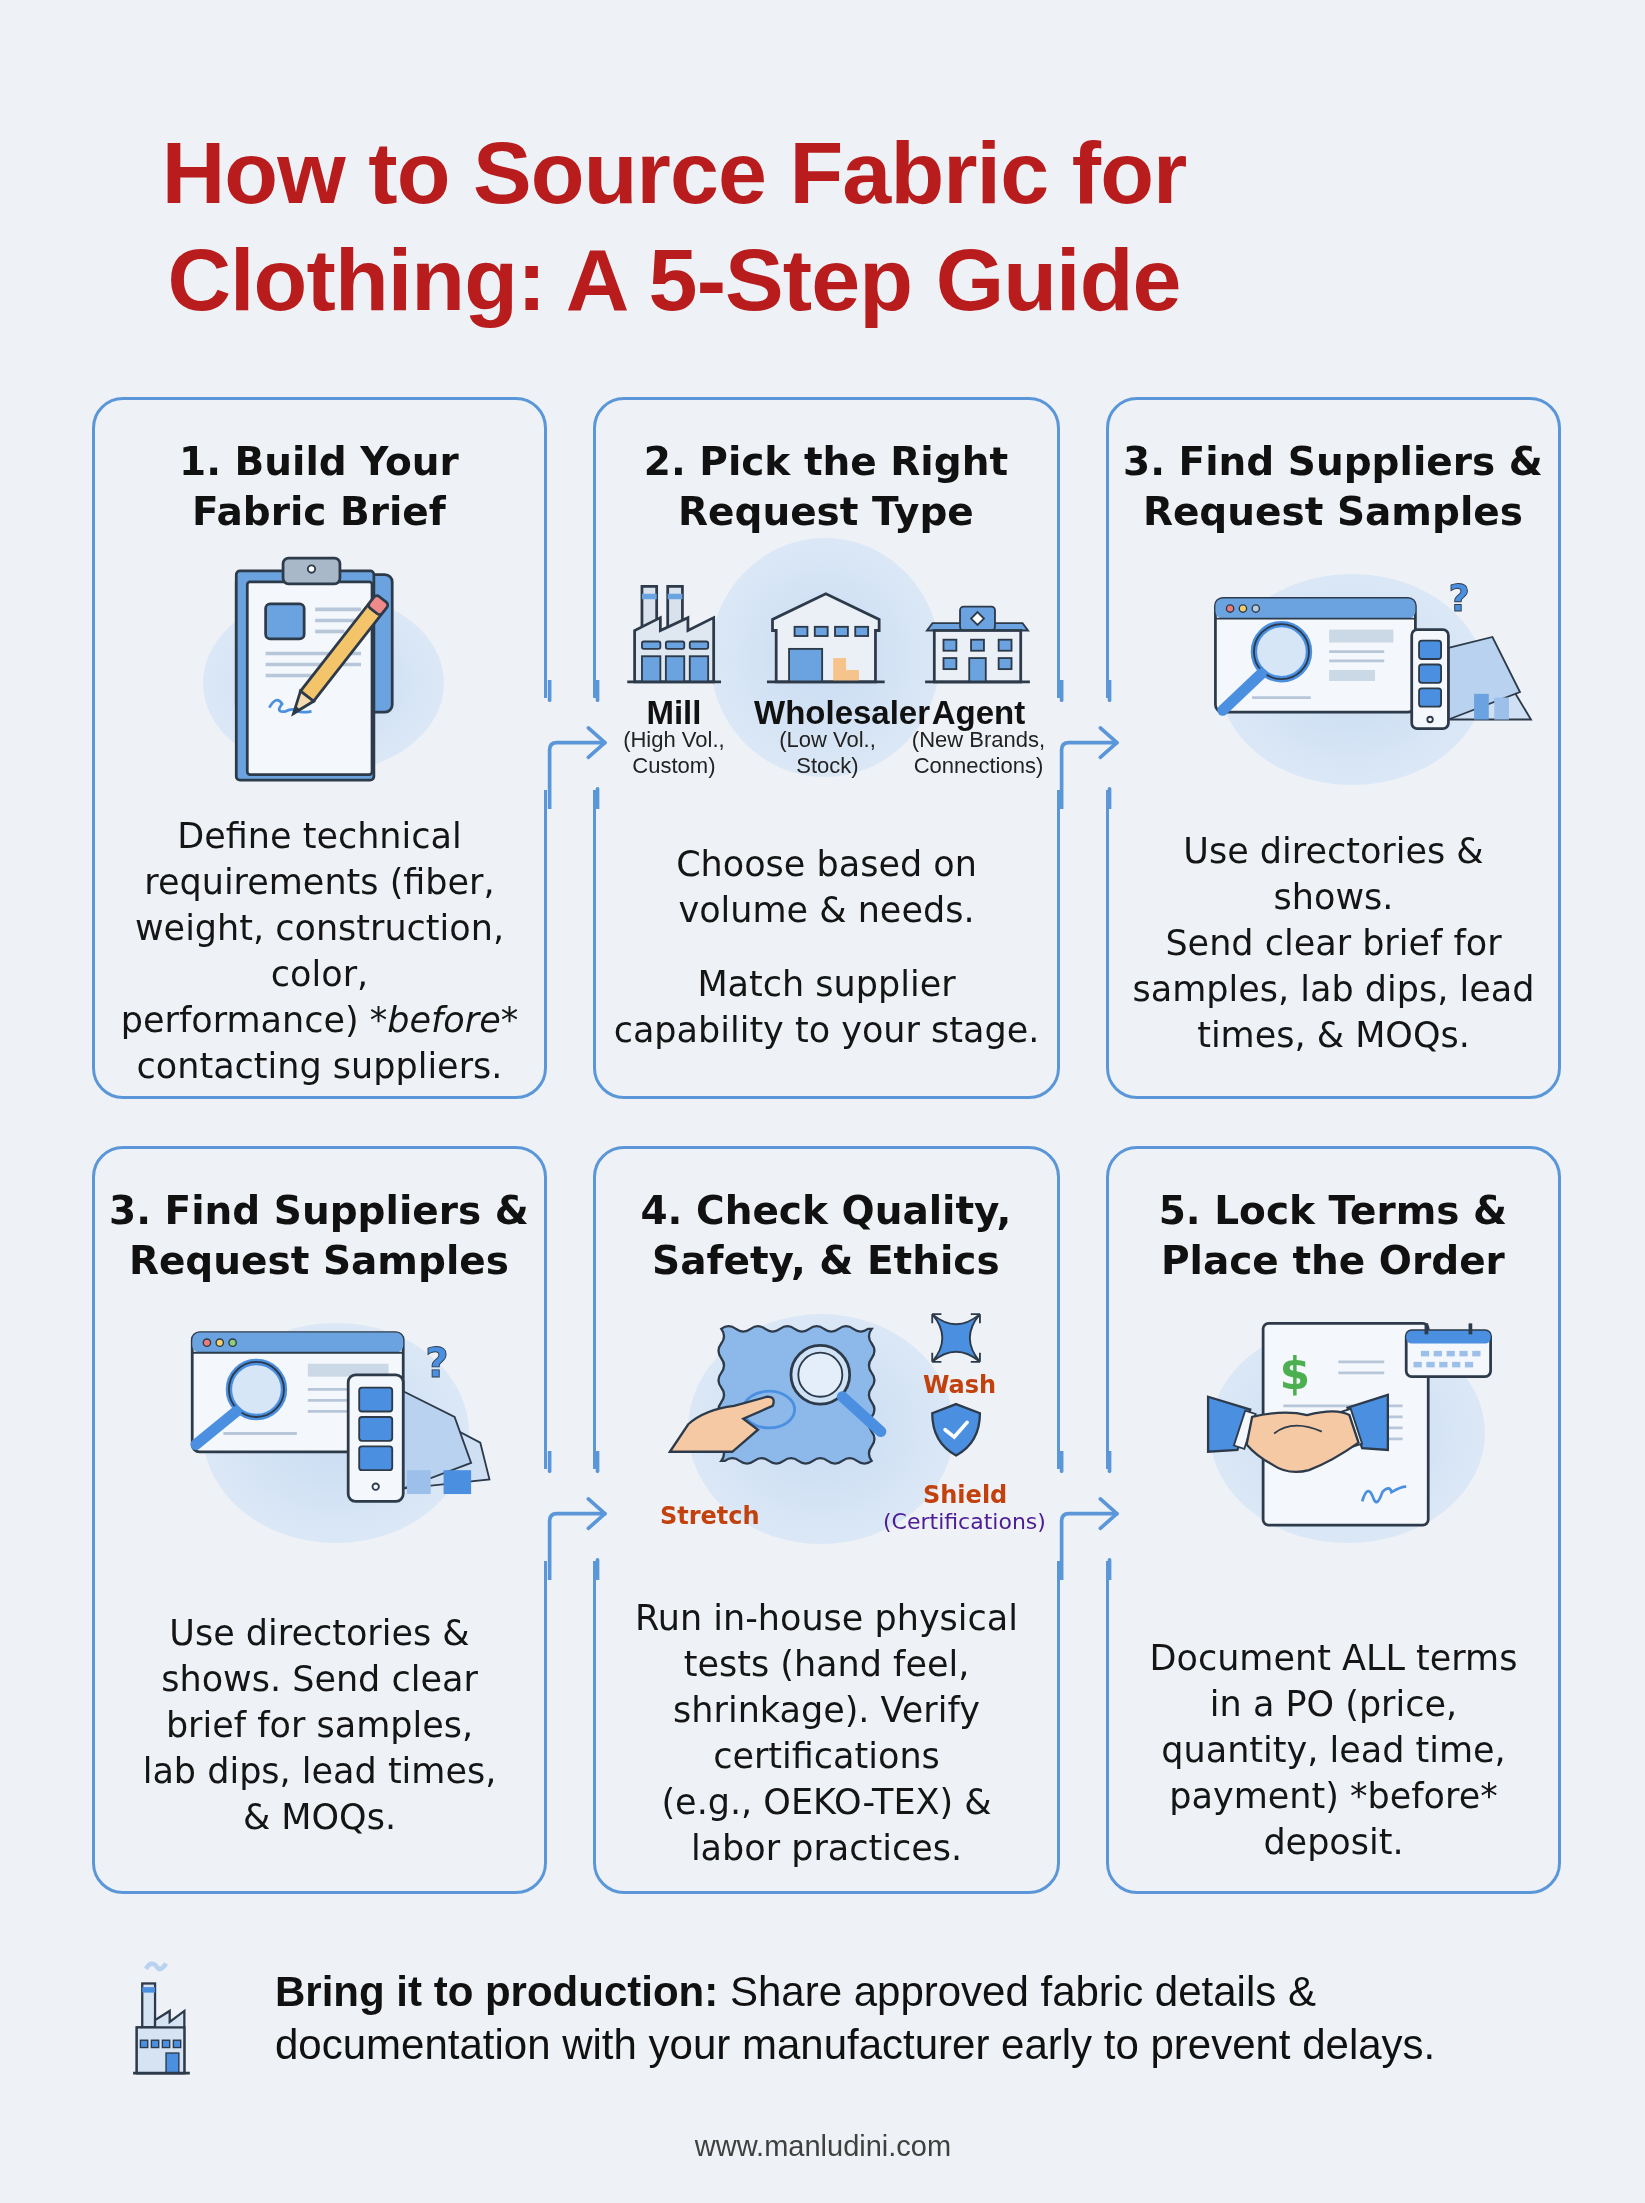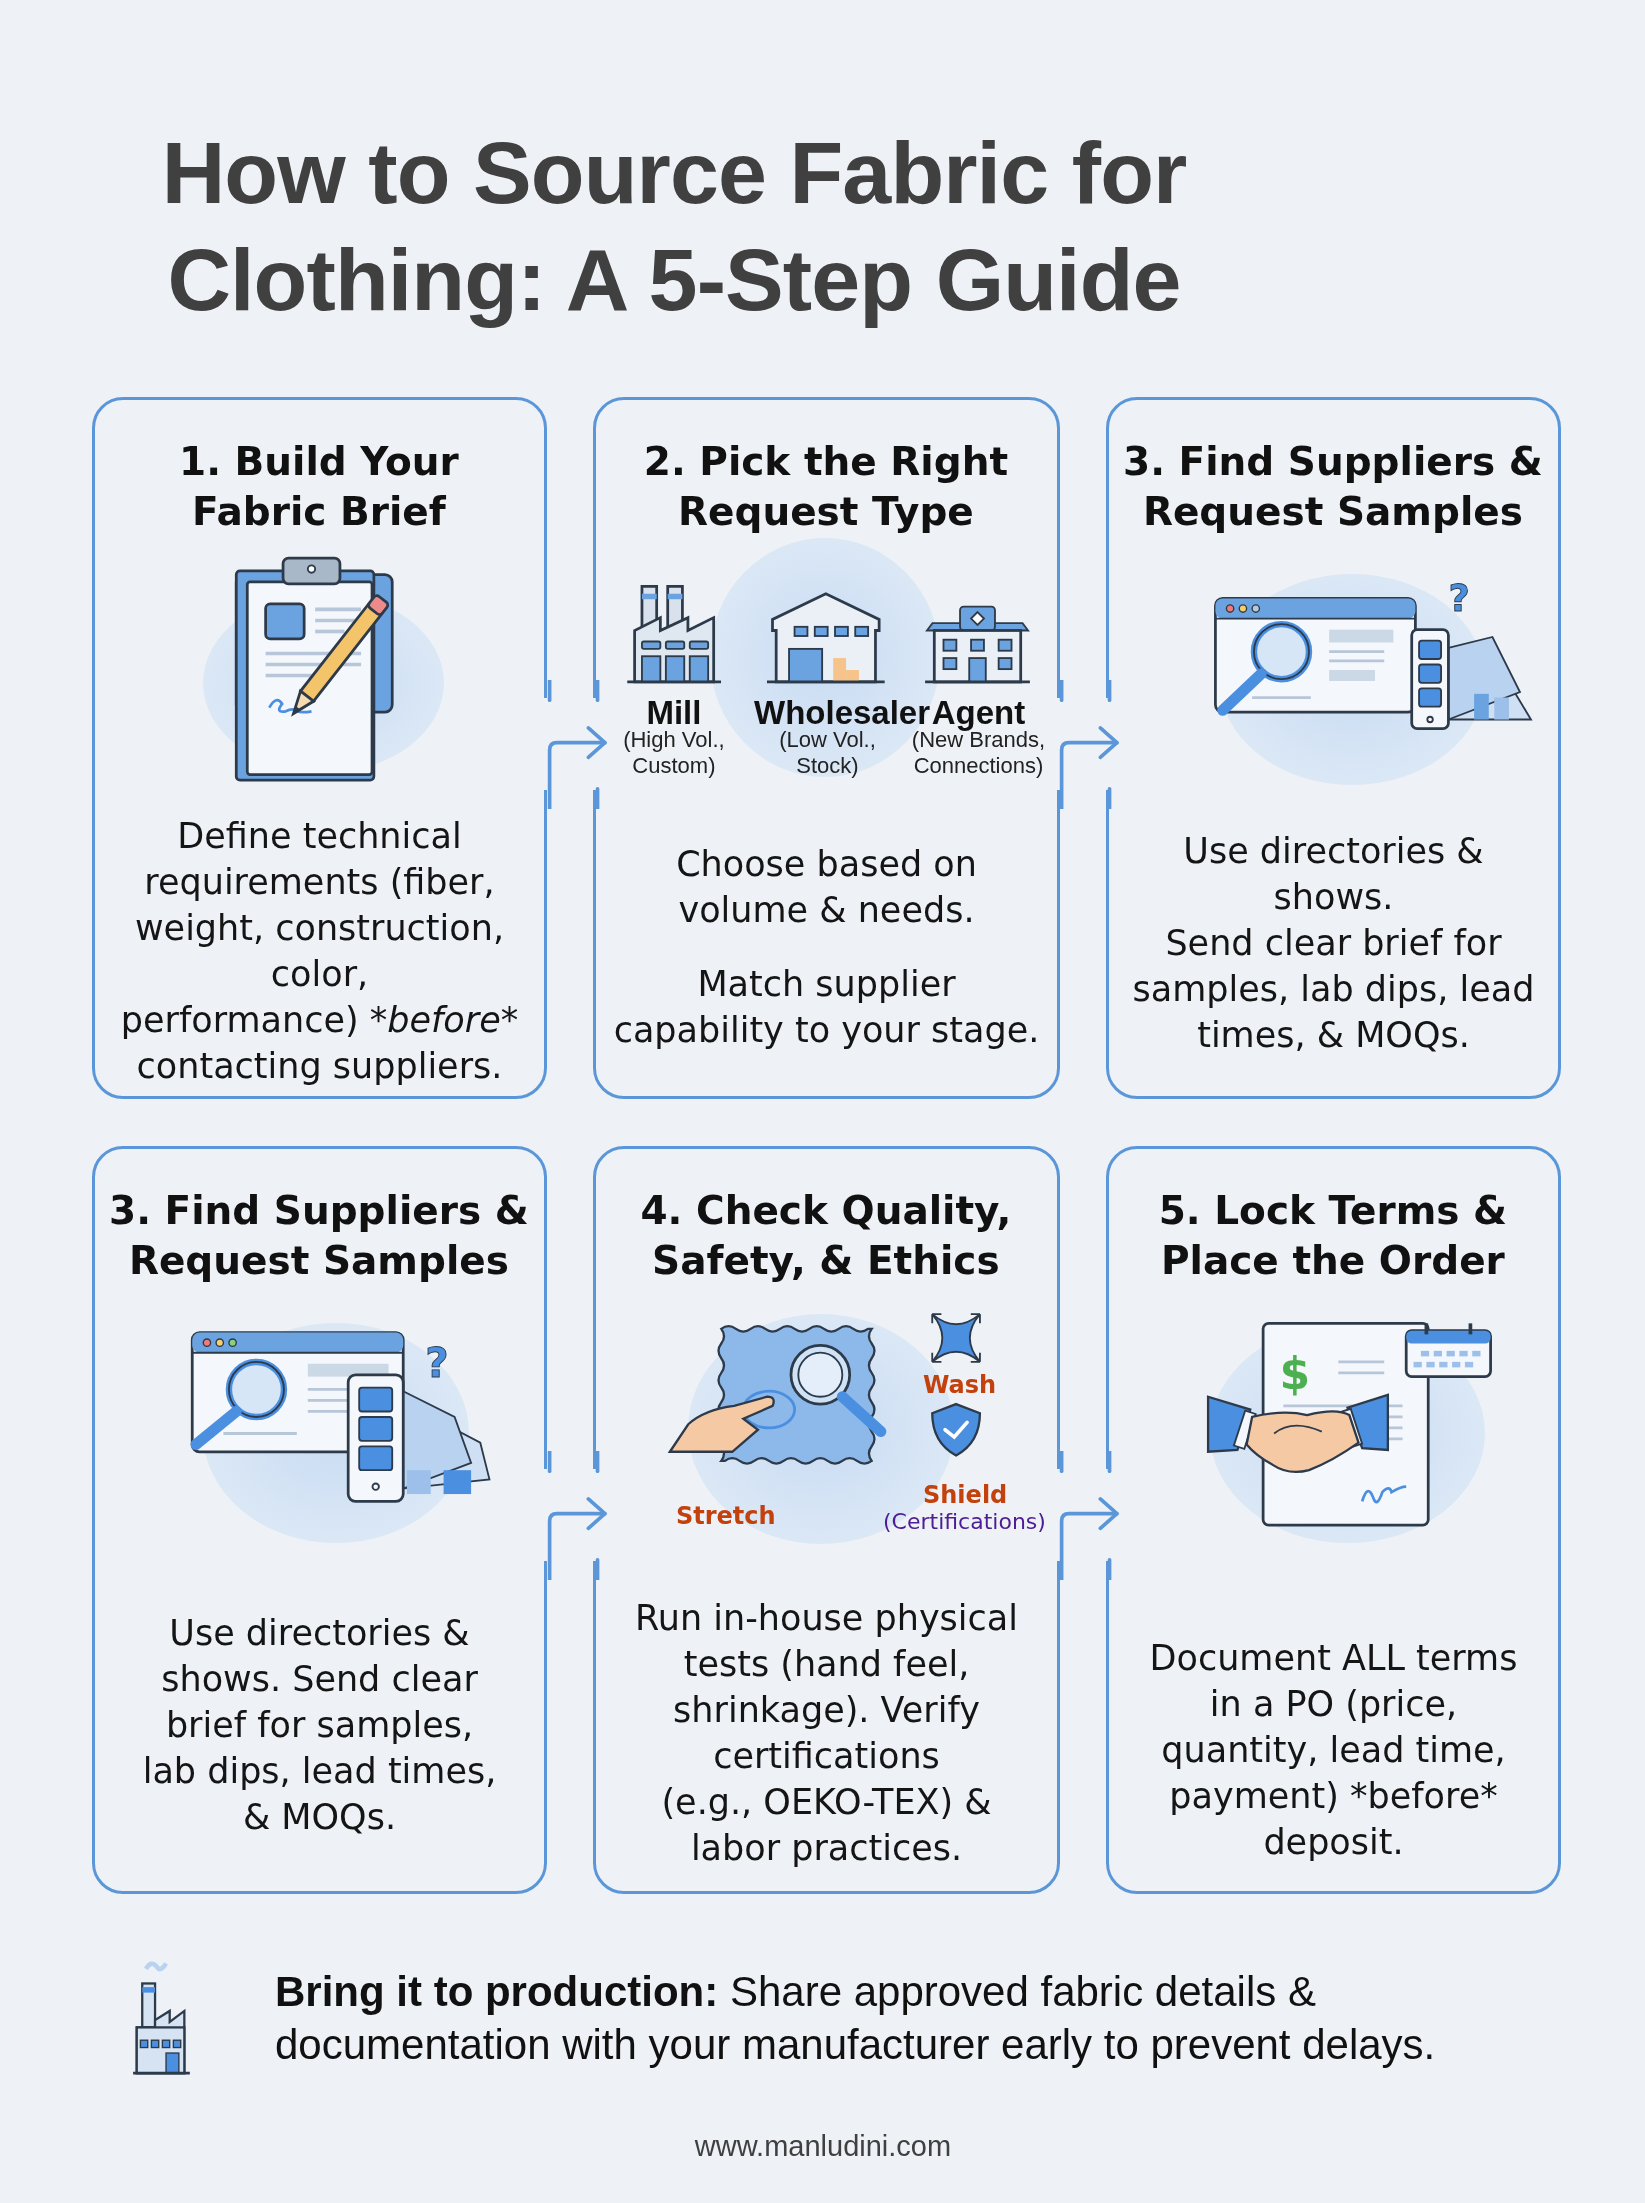--- a/index.html
+++ b/index.html
@@ -9,21 +9,21 @@
     font-family: "DejaVu Sans", "Liberation Sans", sans-serif;
     color: #111;
     position: relative;
     overflow: hidden;
   }
   .title {
     position: absolute; left: 0; top: 119px; width: 1332px;
     text-align: center;
     font-family: "Liberation Sans", sans-serif;
     font-weight: 700; font-size: 88px; line-height: 107px;
-    color: #404040; letter-spacing: -0.9px; padding-left: 16px;
+    color: #b91c1c; letter-spacing: -0.9px; padding-left: 16px;
   }
   .card {
     position: absolute;
     border: 3.7px solid #5b97d8;
     border-radius: 31px;
     background: #eef2f7;
     text-align: center;
   }
   .card .heading {
     position: absolute; left: 8px; right: 9.2px; top: 37px;
@@ -292,21 +292,21 @@
         <path d="M366 10 Q392 32 418 10 Q396 36 418 62 Q392 40 366 62 Q388 36 366 10 Z" fill="#4a8fe0" stroke="#2d3a4a" stroke-width="2"></path>
         <path d="M366 10 l10 0 M366 10 l0 10 M418 10 l-10 0 M418 10 l0 10 M366 62 l10 0 M366 62 l0 -10 M418 62 l-10 0 M418 62 l0 -10" stroke="#2d3a4a" stroke-width="2"></path>
       </g>
 
       <g>
         <path d="M392 108 L418 118 Q418 150 392 164 Q366 150 366 118 Z" fill="#4a8fe0" stroke="#2d3a4a" stroke-width="2.5"></path>
         <path d="M380 136 L390 144 L404 128" fill="none" stroke="#fff" stroke-width="4" stroke-linecap="round"></path>
       </g>
     </svg>
     <div class="lbl" style="left:327px; top:66px;">Wash</div>
-    <div class="lbl" style="left:80px; top:197px;text-align:center;">Stretch</div>
+    <div class="lbl" style="left:64px; top:197px;text-align:center;">Stretch</div>
     <div class="lbl" style="left:327px; top:176px;">Shield</div>
     <div class="lbl2" style="left:287px; top:204px;">(Certifications)</div>
   </div>
   <div class="body" style="top:446px;">
     <div>Run in-house physical</div>
     <div>tests (hand feel,</div>
     <div>shrinkage). Verify</div>
     <div>certifications</div>
     <div>(e.g., OEKO-TEX) &amp;</div>
     <div>labor practices.</div>

